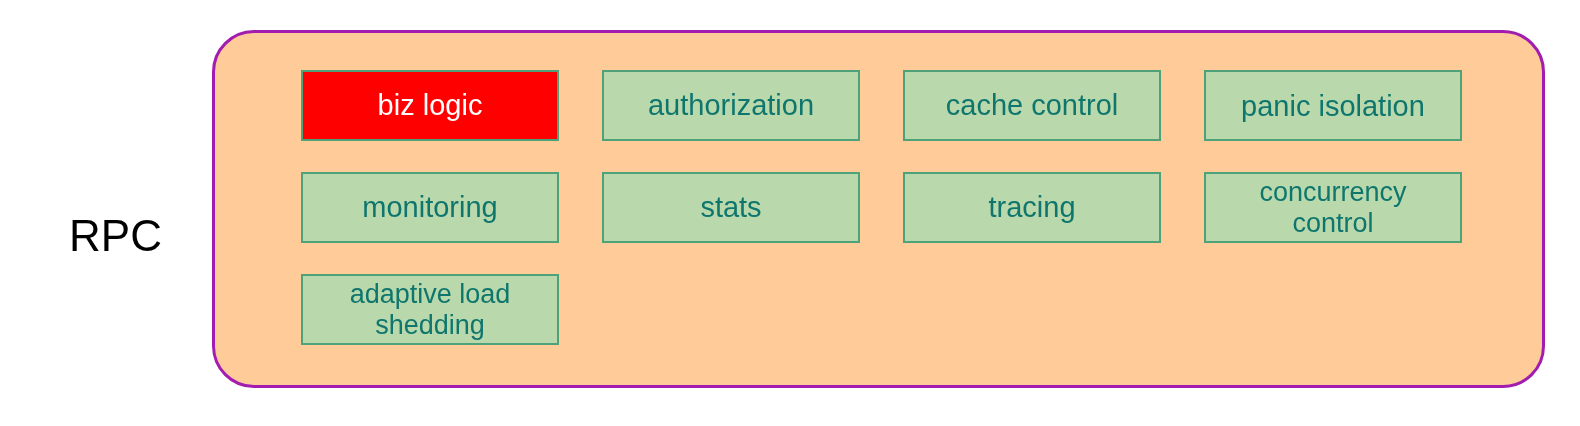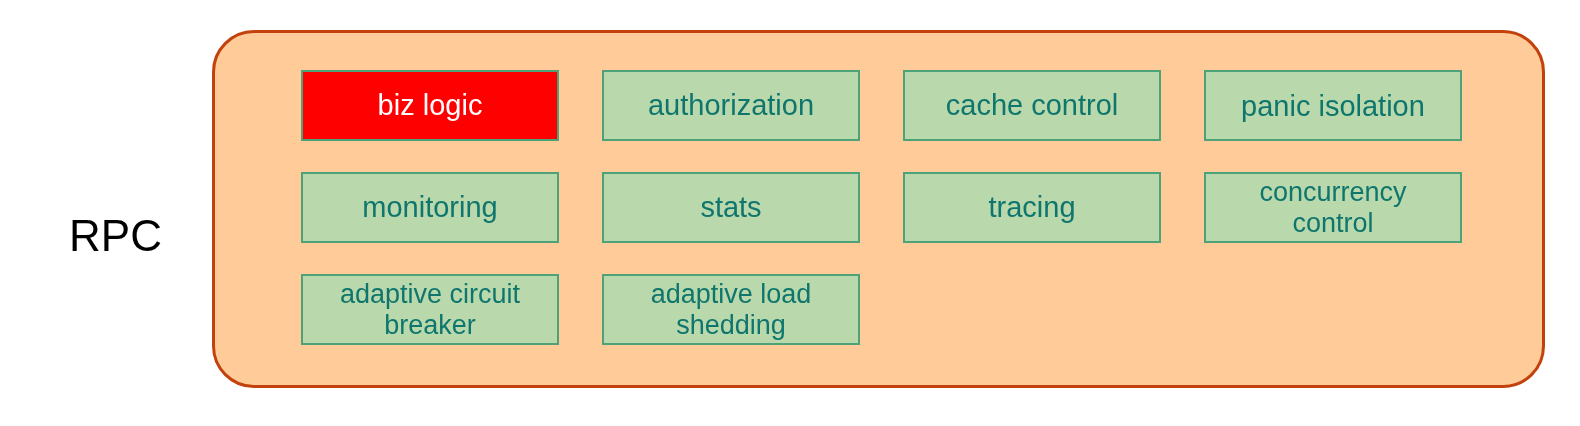--- a/index.html
+++ b/index.html
@@ -35,21 +35,21 @@
   }
   
   #rpc-container {
     position: absolute;
     left: 212px;
     top: 30px;
     width: 1333px;
     height: 358px;
     box-sizing: border-box;
     background: #ffcc99;
-    border: 3px solid #c2410c;
+    border: 3px solid #a21caf;
     border-radius: 42px;
   }
   
   #middleware-grid {
     position: absolute;
     left: 86px;
     top: 37px;
     width: 1162px;
     display: grid;
     grid-template-columns: repeat(4, 258px);
@@ -117,23 +117,19 @@
           <span class="mw-label">stats</span>
         </div>
         <div class="mw-box">
           <span class="mw-label">tracing</span>
         </div>
         <div class="mw-box">
           <span class="mw-label two-line">concurrency
 control</span>
         </div>
         <div class="mw-box">
-          <span class="mw-label two-line">adaptive circuit
-breaker</span>
-        </div>
-        <div class="mw-box">
           <span class="mw-label two-line">adaptive load
 shedding</span>
         </div>
       </div>
   </div>
 
 </div>
 
 </body></html>

